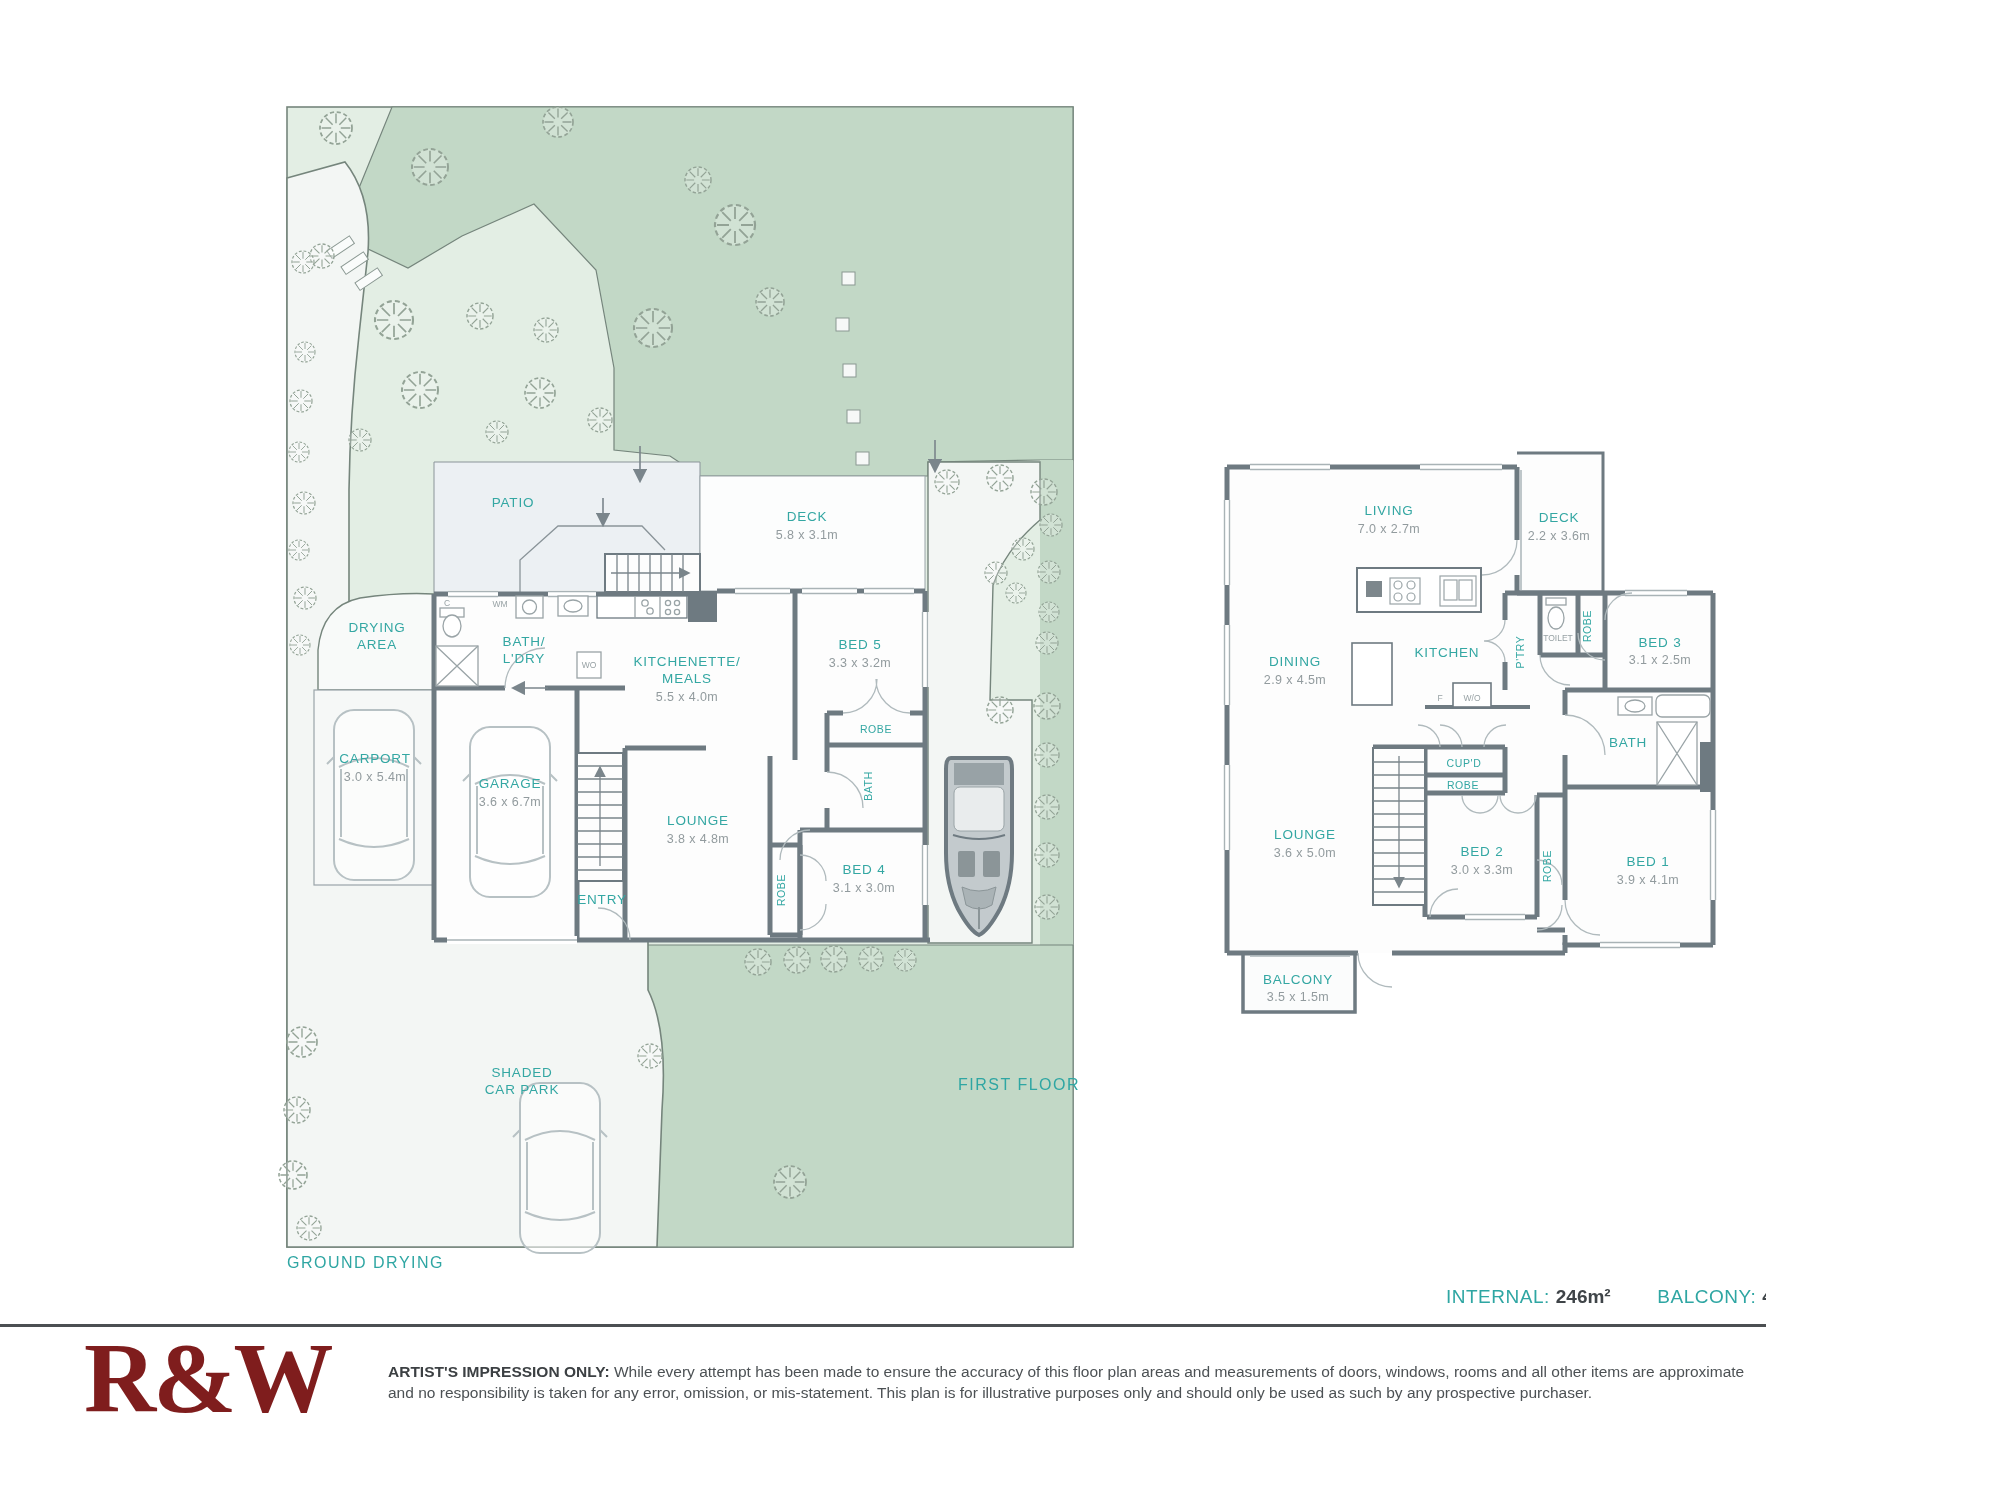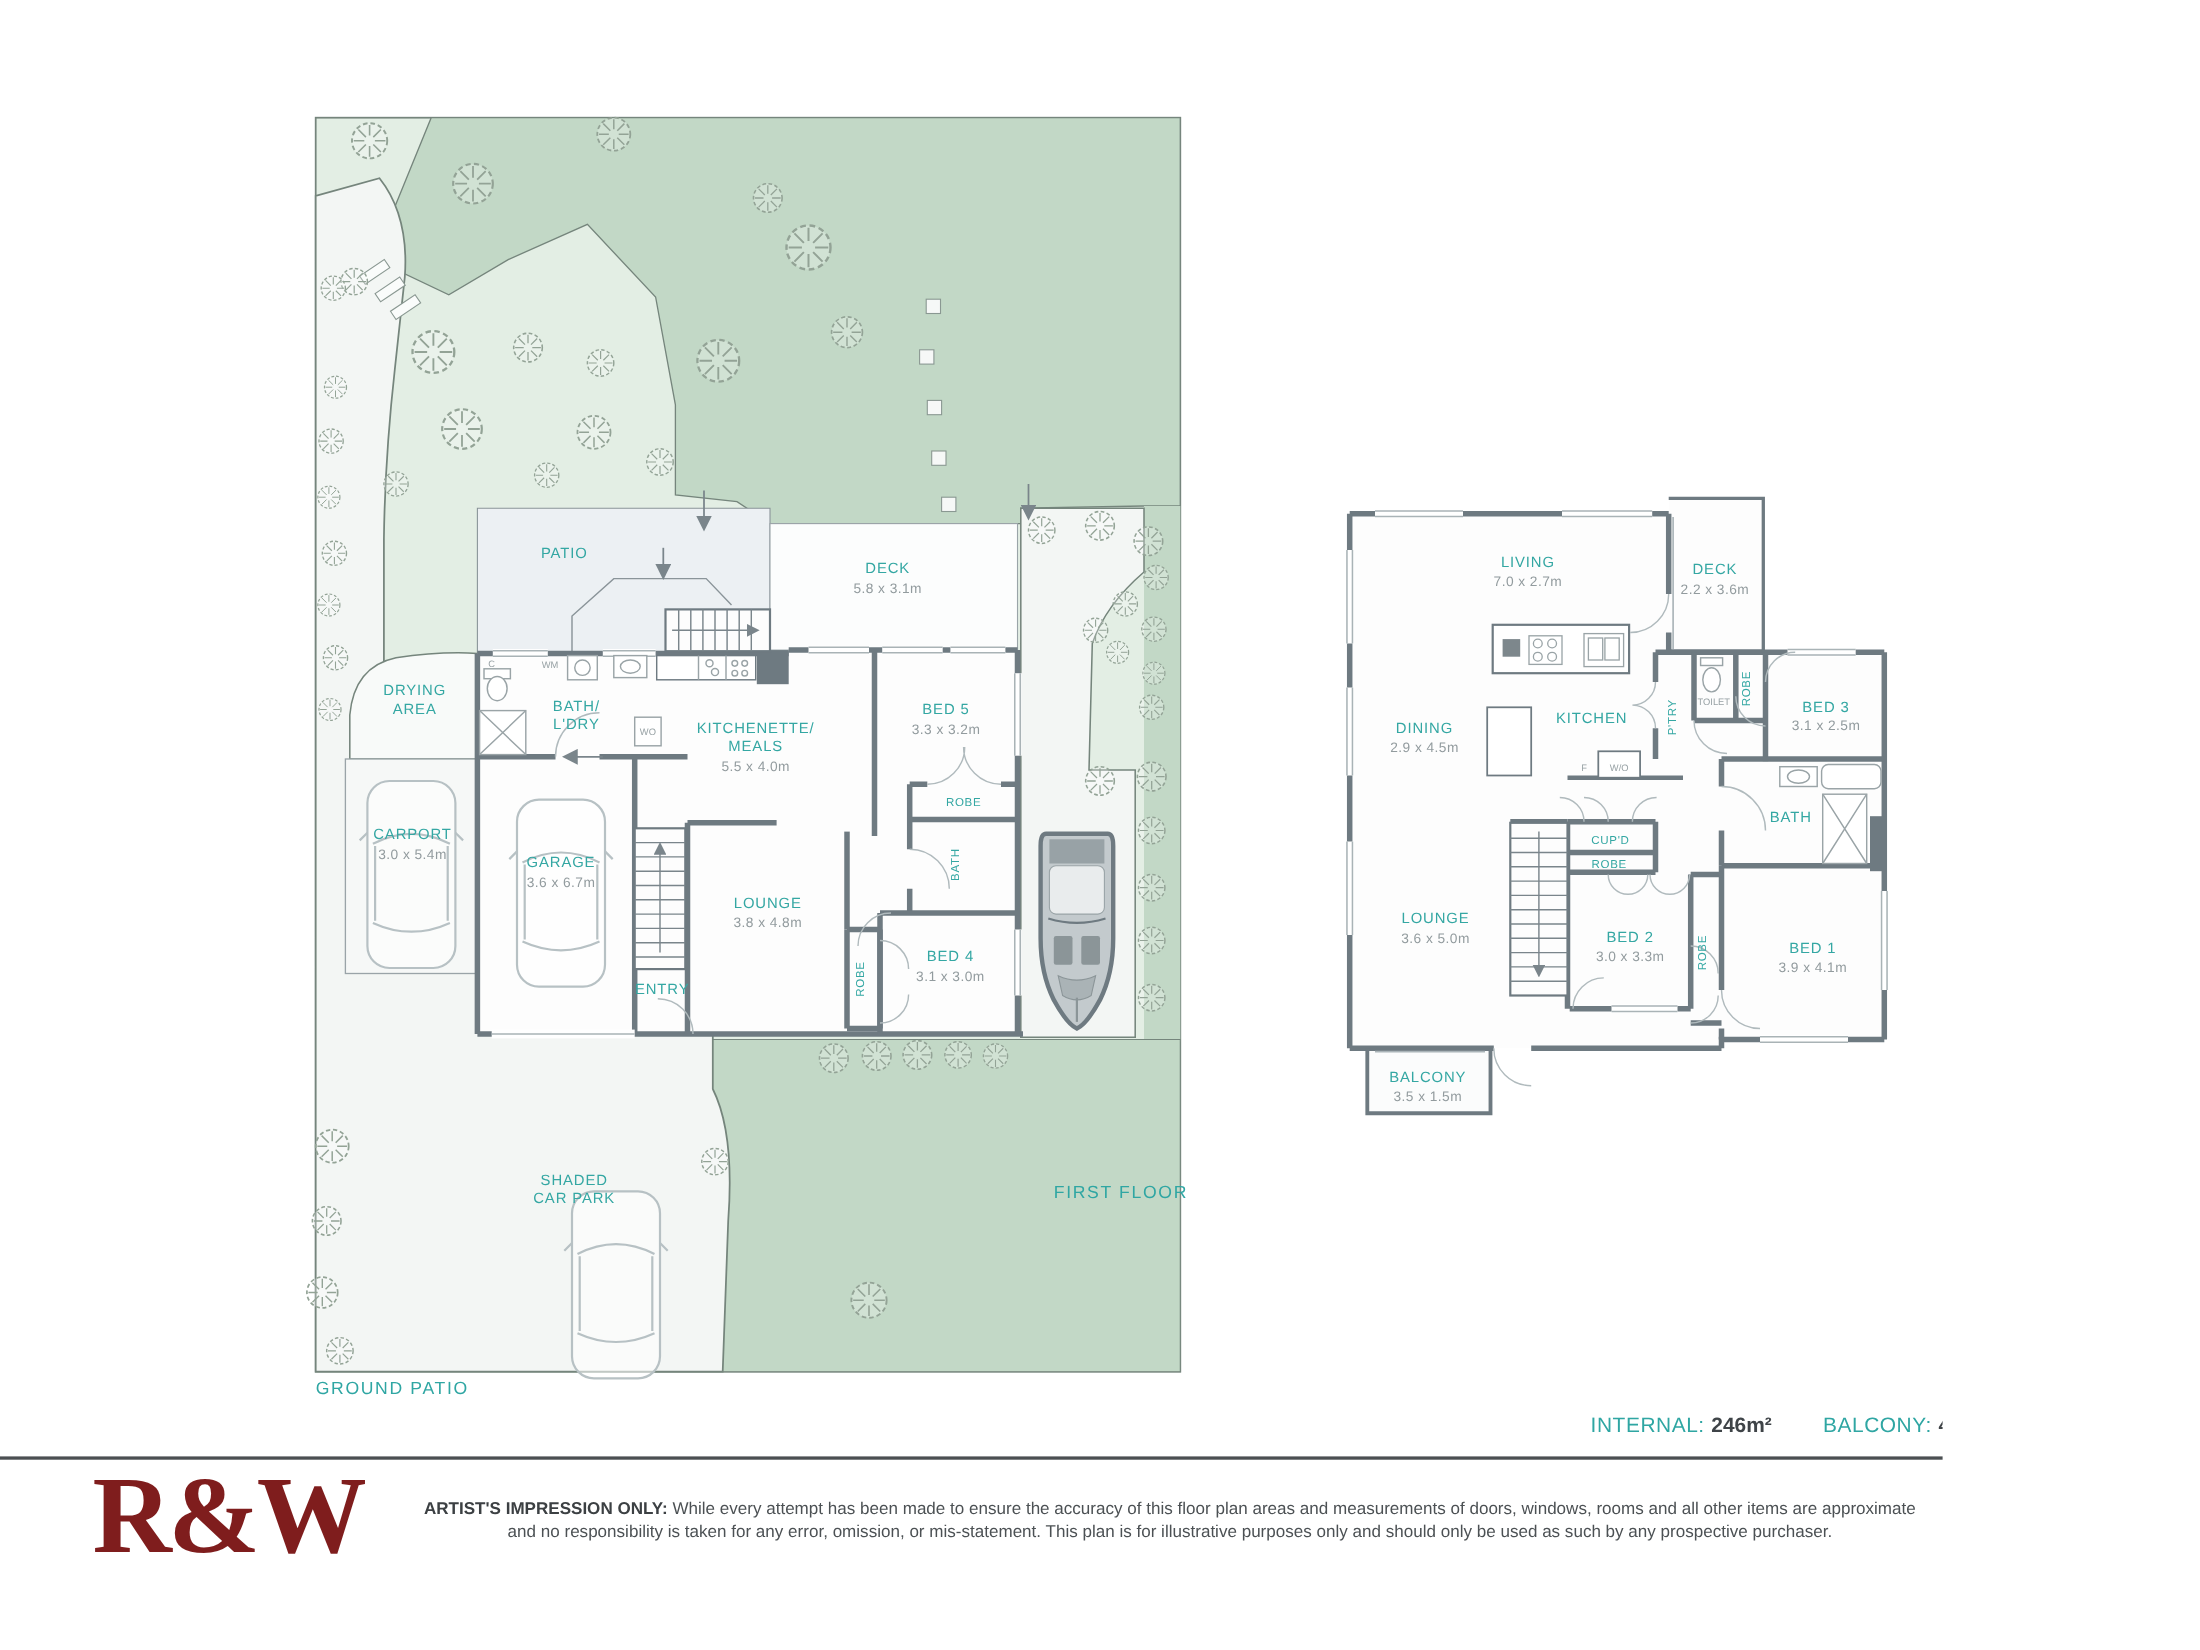--- a/index.html
+++ b/index.html
@@ -4,21 +4,21 @@
 <style>
   html,body{margin:0;padding:0;background:#ffffff;}
   body{font-family:"Liberation Sans", sans-serif;}
   .sheet{position:relative;width:1766px;height:1500px;background:#fff;overflow:hidden;}
   .floor-title{position:absolute;color:#2fa6a3;font-size:16px;letter-spacing:1.5px;font-weight:400;}
   .totals{position:absolute;left:1446px;top:1286px;width:536px;display:flex;justify-content:space-between;font-size:19px;white-space:nowrap;text-align:right;}
   .totals .lab{color:#2fa6a3;letter-spacing:0.5px;}
   .totals .val{color:#3f4448;font-weight:bold;margin-left:6px;}
   .divider{position:absolute;left:0;top:1324px;width:2000px;height:3px;background:#4b4f52;}
   .logo{position:absolute;left:84px;top:1330px;font-family:"Liberation Serif", serif;font-weight:bold;font-size:100px;line-height:0.95;color:#7f1d1d;letter-spacing:-3px;}
-  .disclaimer{position:absolute;left:371px;top:1362px;width:1385px;font-size:15.5px;line-height:20.5px;color:#4c5154;text-align:center;}
+  .disclaimer{position:absolute;left:388px;top:1362px;width:1385px;font-size:15.5px;line-height:20.5px;color:#4c5154;}
   .disclaimer b{color:#3c4043;}
   .compass{position:absolute;left:1888px;top:1326px;width:88px;height:88px;border:2px solid #9aa0a3;background:#fff;box-sizing:border-box;}
   svg text{font-family:"Liberation Sans", sans-serif;}
   .rn{fill:#34a7a3;font-size:13.5px;letter-spacing:0.8px;text-anchor:middle;}
   .rd{fill:#929b9e;font-size:12.5px;letter-spacing:0.4px;text-anchor:middle;}
   .rs{fill:#98a2a5;font-size:8.5px;text-anchor:middle;}
   .rm{fill:#34a7a3;font-size:10.5px;letter-spacing:0.6px;text-anchor:middle;}
 </style>
 </head>
 <body>
@@ -410,21 +410,21 @@
       <text class="rd" x="1482" y="874">3.0 x 3.3m</text>
       <text class="rm" x="1551" y="866" transform="rotate(-90 1551 866)">ROBE</text>
       <text class="rn" x="1628" y="747">BATH</text>
       <text class="rn" x="1648" y="866">BED 1</text>
       <text class="rd" x="1648" y="884">3.9 x 4.1m</text>
       <text class="rn" x="1298" y="984">BALCONY</text>
       <text class="rd" x="1298" y="1001">3.5 x 1.5m</text>
     </g>
   </svg>
 
-  <div class="floor-title" style="left:287px;top:1254px;">GROUND PATIO</div>
+  <div class="floor-title" style="left:287px;top:1254px;">GROUND DRYING</div>
   <div class="floor-title" style="left:958px;top:1076px;">FIRST FLOOR</div>
 
   <div class="totals">
     <span><span class="lab">INTERNAL:</span><span class="val">246m²</span></span>
     <span><span class="lab">BALCONY:</span><span class="val">48m²</span></span>
     <span><span class="lab">TOTAL:</span><span class="val">294m²</span></span>
   </div>
 
   <div class="divider"></div>
   <div class="logo">R&amp;W</div>

